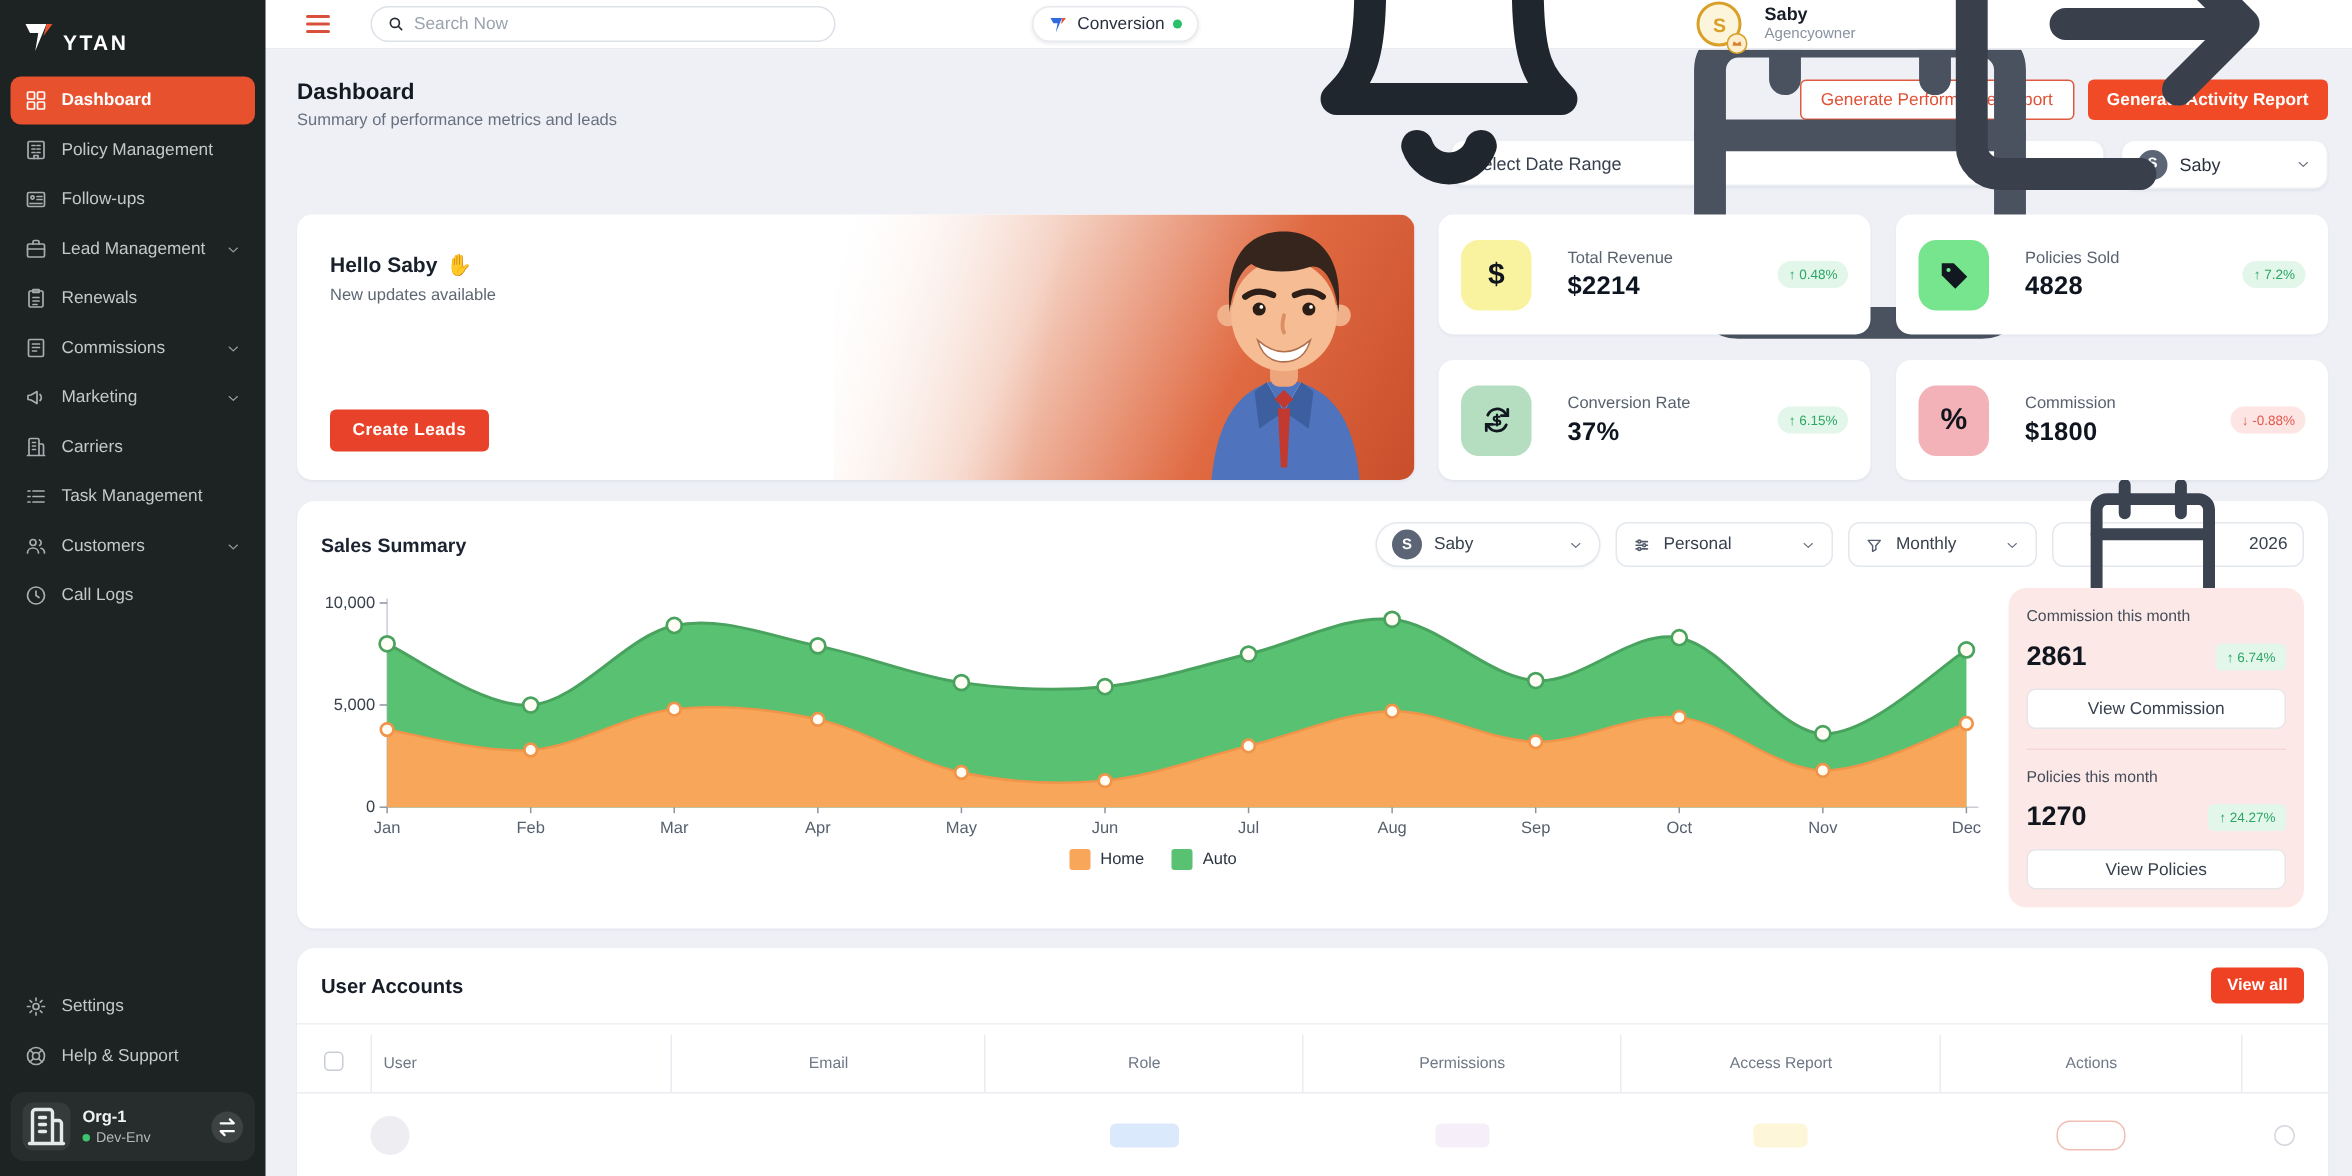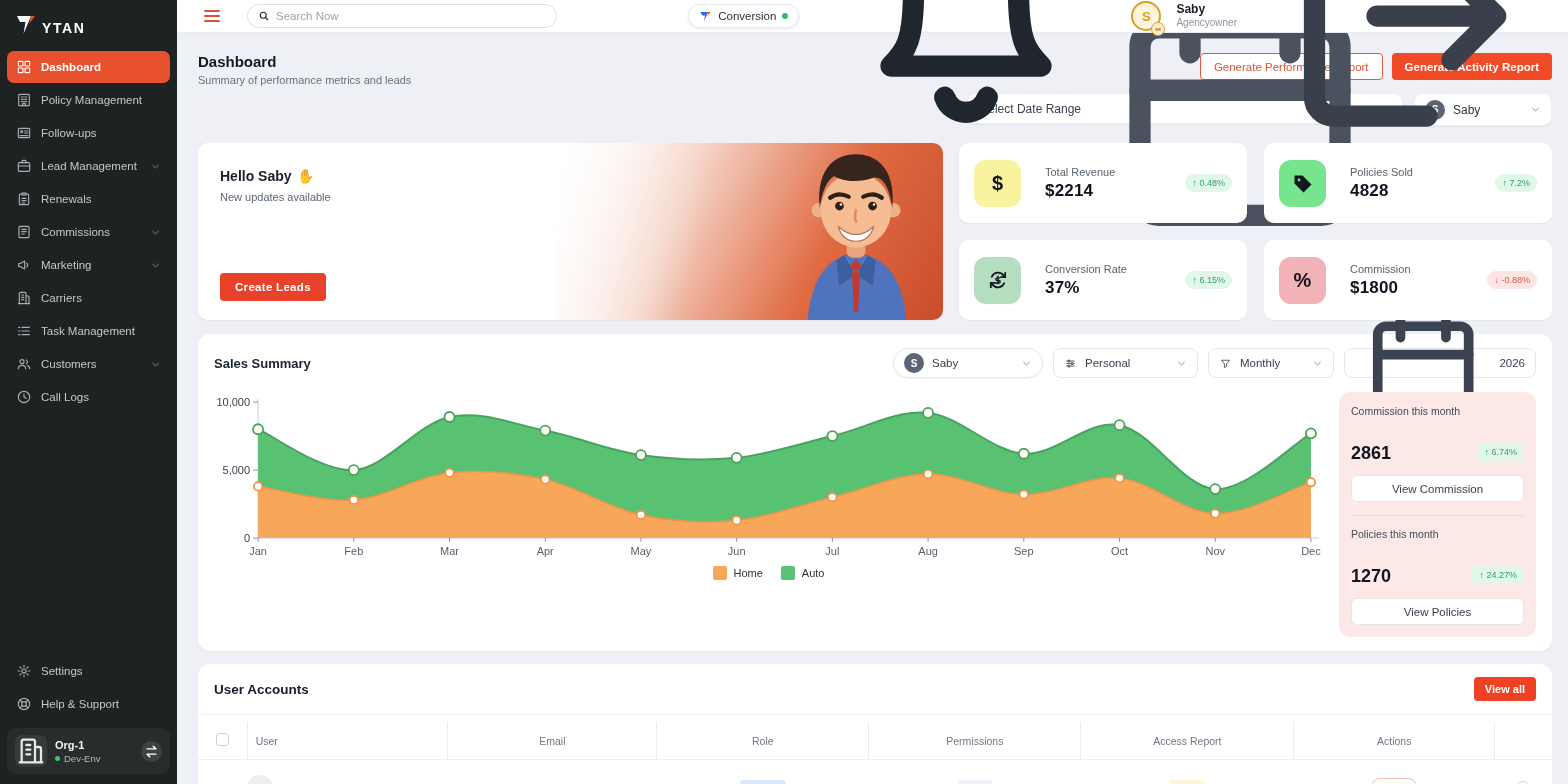--- a/index.html
+++ b/index.html
@@ -93,31 +93,31 @@
   .trend.down { background:#fde5e3; color:#e2574b; }
 
   
   .sales-card { margin-top:14px; background:#fff; border-radius:12px; box-shadow:0 1px 2px rgba(20,30,50,.05); }
   .sales-head { display:flex; align-items:center; padding:14px 16px 10px; }
   .sales-title { font-size:13px; font-weight:800; color:#1b2330; }
   .sales-controls { margin-left:auto; display:flex; gap:10px; align-items:center; }
   .ctl { height:30px; border:1px solid #e3e7ee; border-radius:8px; padding:0 10px; display:flex; align-items:center; gap:8px; font-size:11.5px; color:#39414e; background:#fff; cursor:pointer; }
   .ctl svg.lead { width:13px; height:13px; color:#555e6c; }
   .ctl.wide { width:150px; border-radius:15px; box-shadow:0 1px 2px rgba(20,30,50,.05); }
-  .ctl.year { width:192px; }
+  .ctl.year { width:168px; }
   .ctl.year .yr { flex:1; text-align:center; }
   .sales-body { display:flex; gap:10px; padding:4px 16px 14px 10px; }
   .chart-wrap { flex:1; min-width:0; }
   .chart-wrap svg.chart { width:100%; height:auto; }
   .legend { display:flex; justify-content:center; gap:18px; margin-top:2px; }
   .legend-item { display:flex; align-items:center; gap:7px; font-size:11px; color:#2a323e; }
   .legend-swatch { width:14px; height:14px; border-radius:2px; }
   .side-panel { width:197px; background:#fce9e7; border-radius:12px; padding:13px 12px 12px; }
   .sp-label { font-size:10.5px; color:#434c59; }
-  .sp-valrow { display:flex; align-items:flex-start; justify-content:space-between; margin-top:26px; }
+  .sp-valrow { display:flex; align-items:center; justify-content:space-between; margin-top:10px; }
   .sp-value { font-size:18px; font-weight:800; color:#10151e; }
   .sp-trend { font-size:9px; padding:4px 7px; border-radius:4px; background:#e2f6ea; color:#2da665; }
   .sp-btn { margin-top:11px; height:27px; width:100%; background:#fff; border:1px solid #e6e6e9; border-radius:6px; font-size:11.5px; color:#39414e; font-family:inherit; cursor:pointer; }
   .sp-div { height:1px; background:#f5d7d2; margin:13px 0 12px; }
 
   
   .accounts-card { margin-top:13px; background:#fff; border-radius:12px 12px 0 0; box-shadow:0 1px 2px rgba(20,30,50,.05); height:220px; overflow:hidden; }
   .accounts-head { display:flex; align-items:center; padding:13px 16px; border-bottom:1px solid #eef0f4; }
   .accounts-title { font-size:13.5px; font-weight:800; color:#161d28; }
   .viewall-btn { margin-left:auto; background:#ef4123; color:#fff; border:none; border-radius:4px; padding:6px 11px; font-size:11px; font-weight:600; font-family:inherit; cursor:pointer; }

